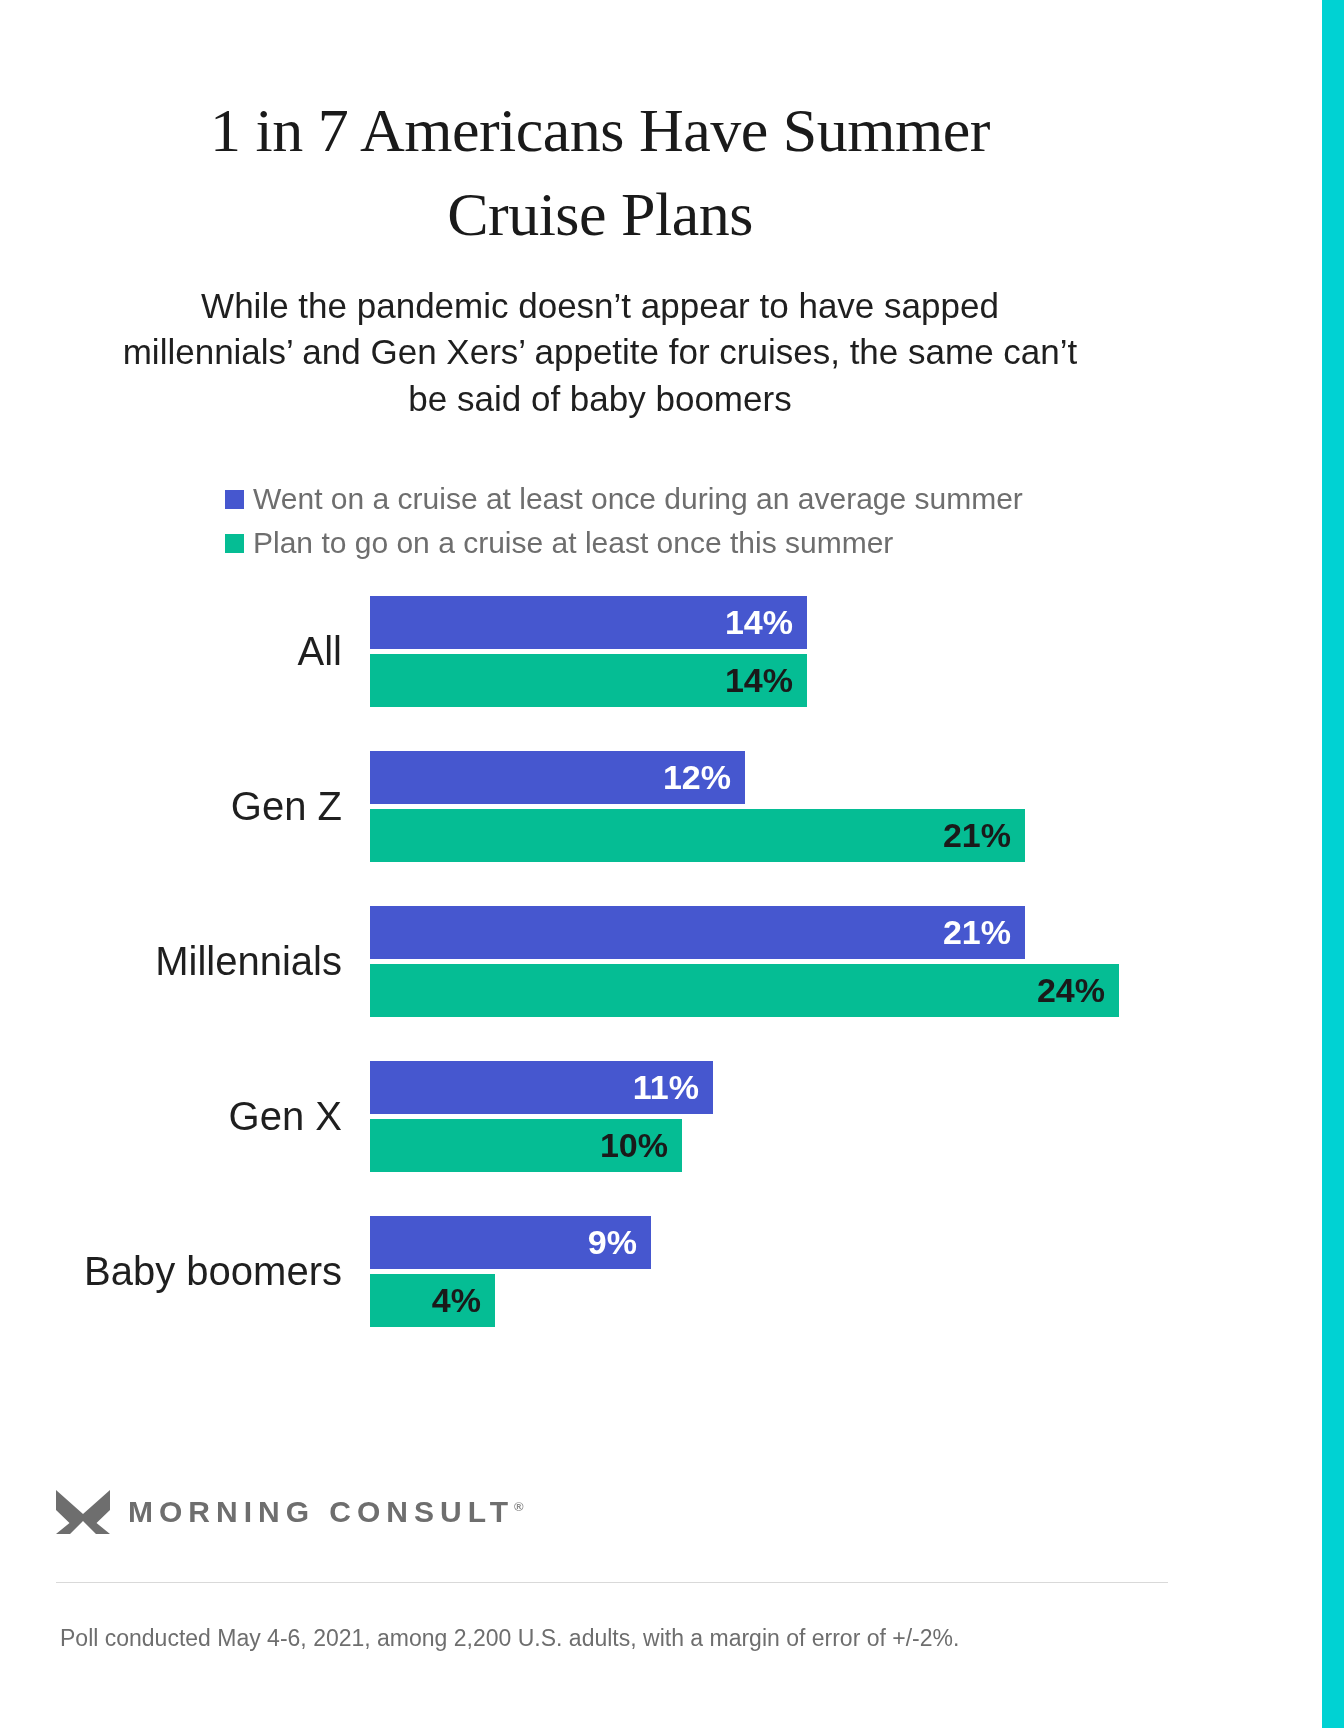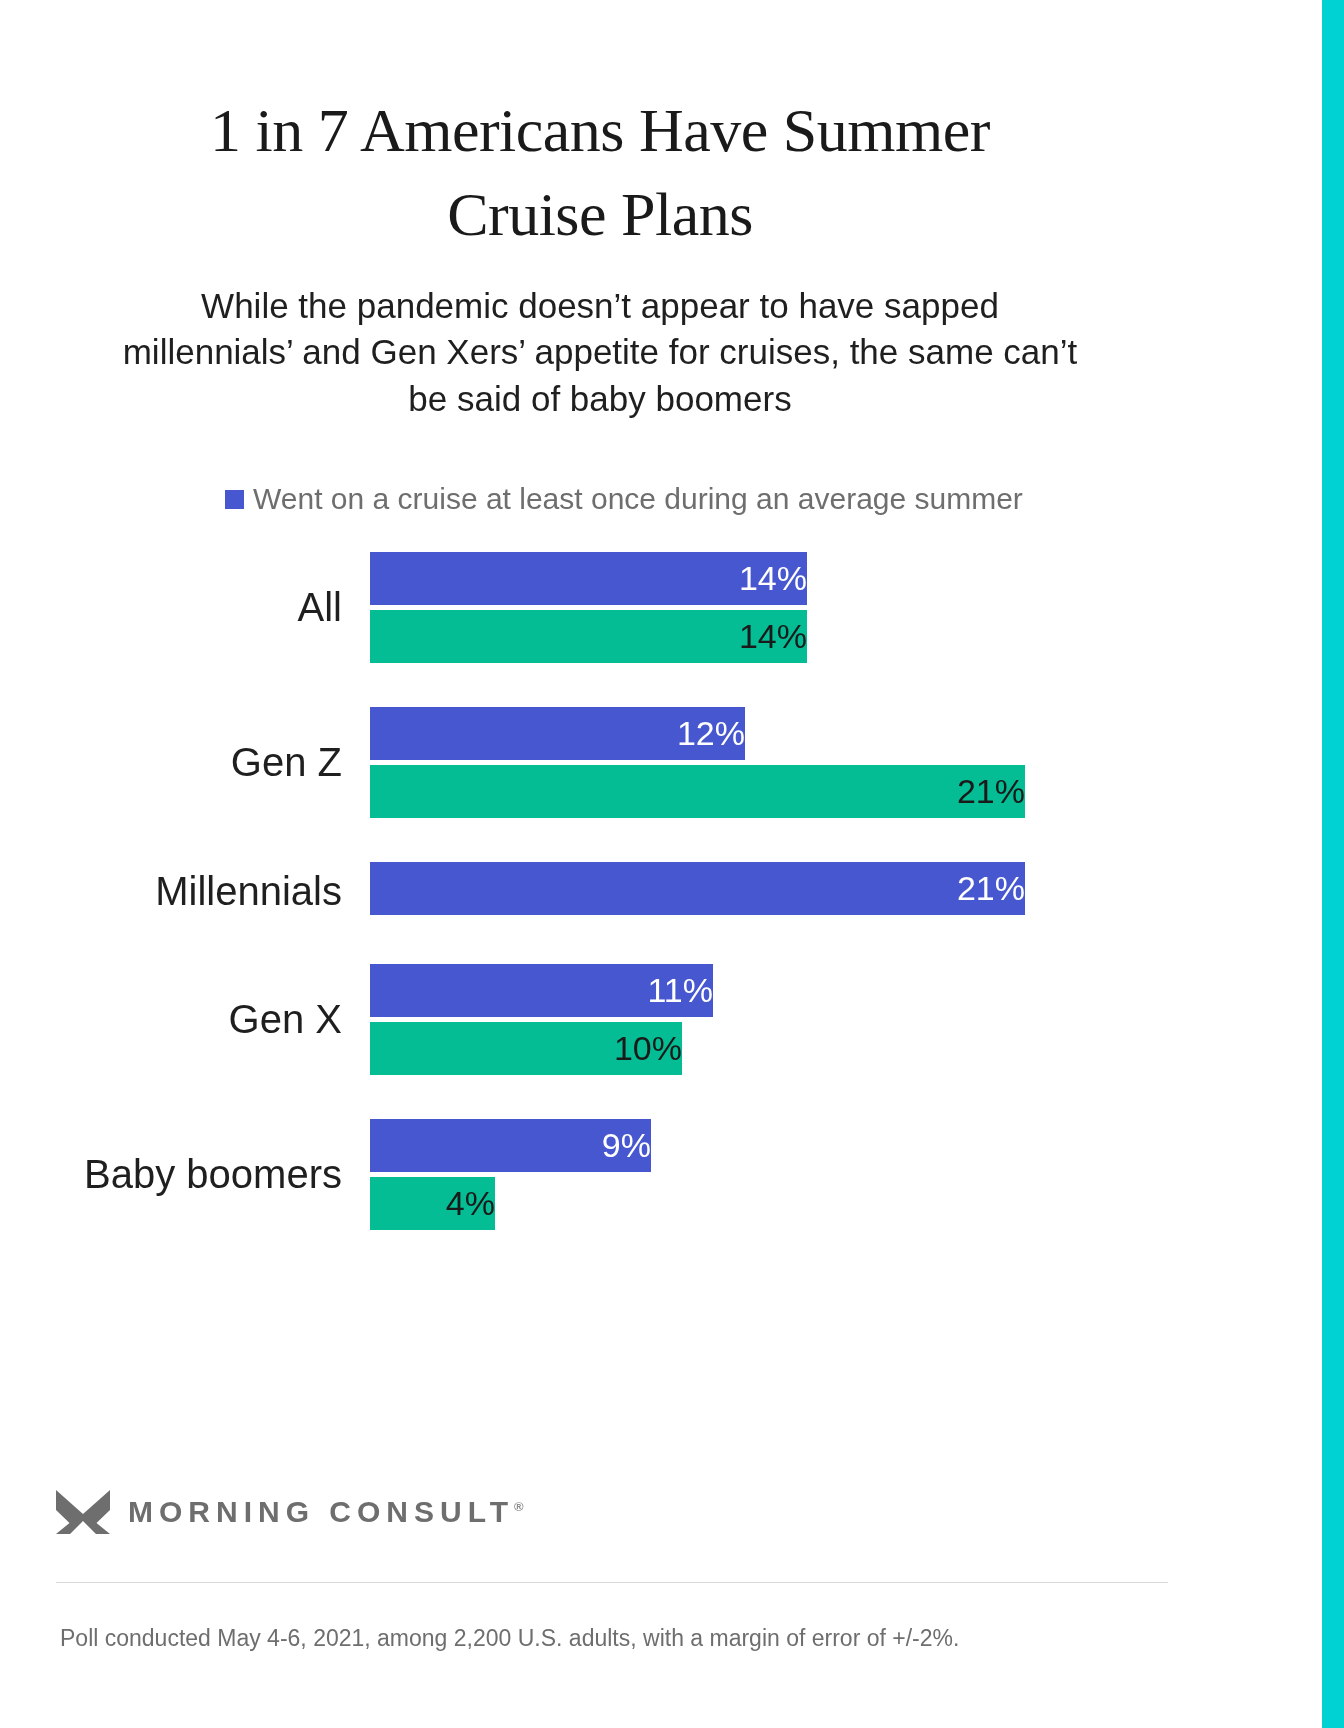--- a/index.html
+++ b/index.html
@@ -80,22 +80,23 @@
     padding-right:28px;
     font-size:40px;
     color:#1f1f1f;
   }
   .bars { flex:1 1 auto; }
   .bar {
     height:53px;
     display:flex;
     align-items:center;
     justify-content:flex-end;
+    padding-right:14px;
     font-size:34px;
-    font-weight:normal;
+    font-weight:bold;
   }
   .bar.blue { background:#4657cf; color:#ffffff; margin-bottom:5px; }
   .bar.green { background:#05bd94; color:#1a1a1a; }
   
   #footer {
     position:absolute;
     left:40px; right:4px;
     top:1490px;
     width:1160px;
   }
@@ -141,20 +142,24 @@
 
   <h1 id="title">1 in 7 Americans Have Summer Cruise Plans</h1>
 
   <p id="subtitle">While the pandemic doesn’t appear to have sapped millennials’ and Gen Xers’ appetite for cruises, the same can’t be said of baby boomers</p>
 
   <div id="legend">
     <div class="legend-row">
       <span class="legend-swatch" style="background:#4657cf"></span>
       <span class="legend-label">Went on a cruise at least once during an average summer</span>
     </div>
+    <div class="legend-row">
+      <span class="legend-swatch" style="background:#05bd94"></span>
+      <span class="legend-label">Plan to go on a cruise at least once this summer</span>
+    </div>
   </div>
 
   <div id="chart">
 
     <div class="group">
       <div class="cat-label">All</div>
       <div class="bars">
         <div class="bar blue" style="width:437px">
           <span>14%</span>
         </div>
@@ -174,20 +179,23 @@
           <span>21%</span>
         </div>
       </div>
     </div>
 
     <div class="group">
       <div class="cat-label">Millennials</div>
       <div class="bars">
         <div class="bar blue" style="width:655px">
           <span>21%</span>
+        </div>
+        <div class="bar green" style="width:749px">
+          <span>24%</span>
         </div>
       </div>
     </div>
 
     <div class="group">
       <div class="cat-label">Gen X</div>
       <div class="bars">
         <div class="bar blue" style="width:343px">
           <span>11%</span>
         </div>

